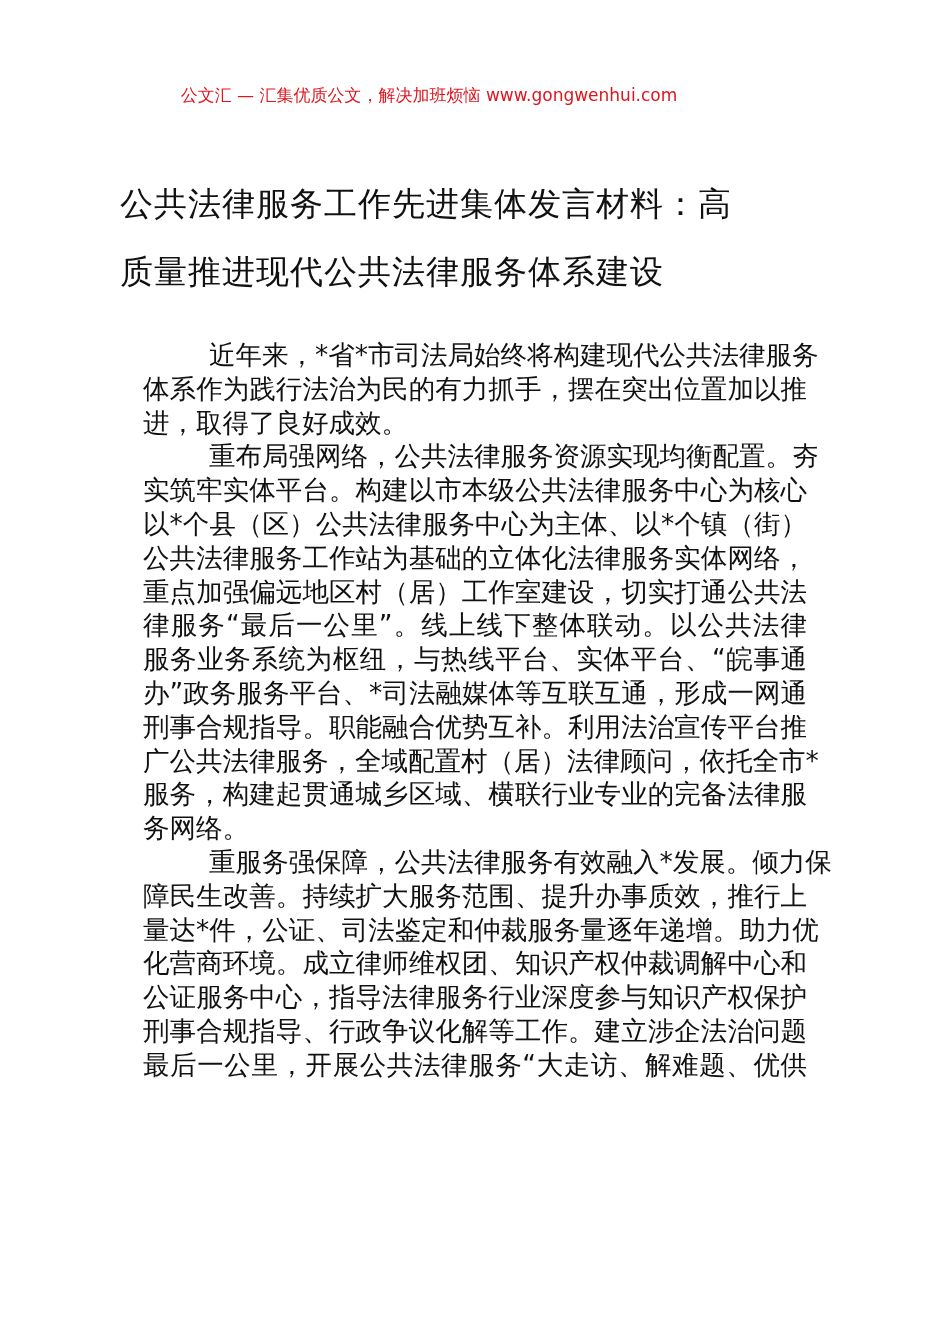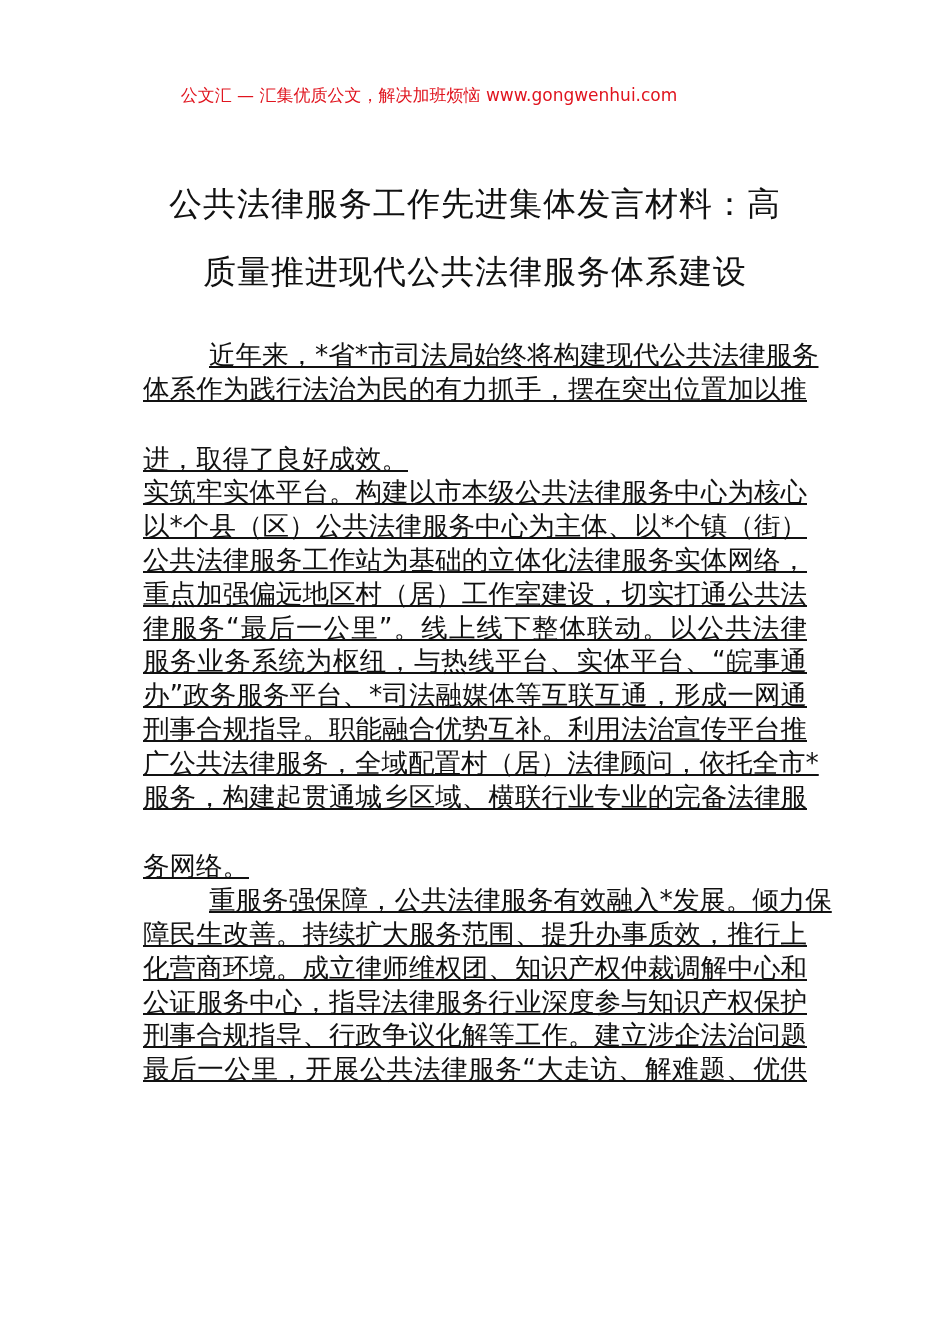--- a/index.html
+++ b/index.html
@@ -1,51 +1,53 @@
 <!DOCTYPE html>
 <html><head>
 <meta charset="utf-8">
 <style>
   html, body { margin: 0; padding: 0; background: #ffffff; }
   body { width: 950px; height: 1344px; position: relative; overflow: hidden;
          font-family: "DejaVu Sans", "Liberation Sans", sans-serif; color: #111; }
   .header { position: absolute; top: 84px; left: 0; width: 858px; text-align: center;
             font-size: 17px; color: #e0141e; letter-spacing: 0px; }
-  .title { position: absolute; left: 120px; width: 710px; text-align: center;
+  .title { position: absolute; left: 120px; width: 710px; text-align: left;
            font-size: 33px; color: #111; letter-spacing: 1px; }
   .title.l1 { top: 182px; }
   .title.l2 { top: 250px; }
-  .body-text { position: absolute; top: 338px; left: 143px; width: 664px; text-decoration: underline; }
+  .body-text { position: absolute; top: 338px; left: 143px; width: 664px; }
   .line { height: 33.8px; line-height: 33.8px; font-size: 26.5px; white-space: nowrap;
           text-align: justify; text-align-last: justify; letter-spacing: 0; }
-  .line.last { text-align-last: left; margin-top: 36px; }
+  .line.last { text-align-last: left; }
   .line.indent { padding-left: 66px; }
 </style>
 </head>
 <body>
 
 <div class="header">公文汇 — 汇集优质公文，解决加班烦恼 www.gongwenhui.com</div>
 
 <div class="title l1">公共法律服务工作先进集体发言材料：高</div>
 <div class="title l2">质量推进现代公共法律服务体系建设</div>
 
 <div class="body-text" id="body-text">
     <div class="line indent">近年来，*省*市司法局始终将构建现代公共法律服务</div>
     <div class="line">体系作为践行法治为民的有力抓手，摆在突出位置加以推</div>
     <div class="line last">进，取得了良好成效。</div>
+    <div class="line indent">重布局强网络，公共法律服务资源实现均衡配置。夯</div>
     <div class="line">实筑牢实体平台。构建以市本级公共法律服务中心为核心</div>
     <div class="line">以*个县（区）公共法律服务中心为主体、以*个镇（街）</div>
     <div class="line">公共法律服务工作站为基础的立体化法律服务实体网络，</div>
     <div class="line">重点加强偏远地区村（居）工作室建设，切实打通公共法</div>
     <div class="line">律服务“最后一公里”。线上线下整体联动。以公共法律</div>
     <div class="line">服务业务系统为枢纽，与热线平台、实体平台、“皖事通</div>
     <div class="line">办”政务服务平台、*司法融媒体等互联互通，形成一网通</div>
     <div class="line">刑事合规指导。职能融合优势互补。利用法治宣传平台推</div>
     <div class="line">广公共法律服务，全域配置村（居）法律顾问，依托全市*</div>
     <div class="line">服务，构建起贯通城乡区域、横联行业专业的完备法律服</div>
     <div class="line last">务网络。</div>
     <div class="line indent">重服务强保障，公共法律服务有效融入*发展。倾力保</div>
     <div class="line">障民生改善。持续扩大服务范围、提升办事质效，推行上</div>
+    <div class="line">量达*件，公证、司法鉴定和仲裁服务量逐年递增。助力优</div>
     <div class="line">化营商环境。成立律师维权团、知识产权仲裁调解中心和</div>
     <div class="line">公证服务中心，指导法律服务行业深度参与知识产权保护</div>
     <div class="line">刑事合规指导、行政争议化解等工作。建立涉企法治问题</div>
     <div class="line">最后一公里，开展公共法律服务“大走访、解难题、优供</div>
   </div>
 
 </body></html>

